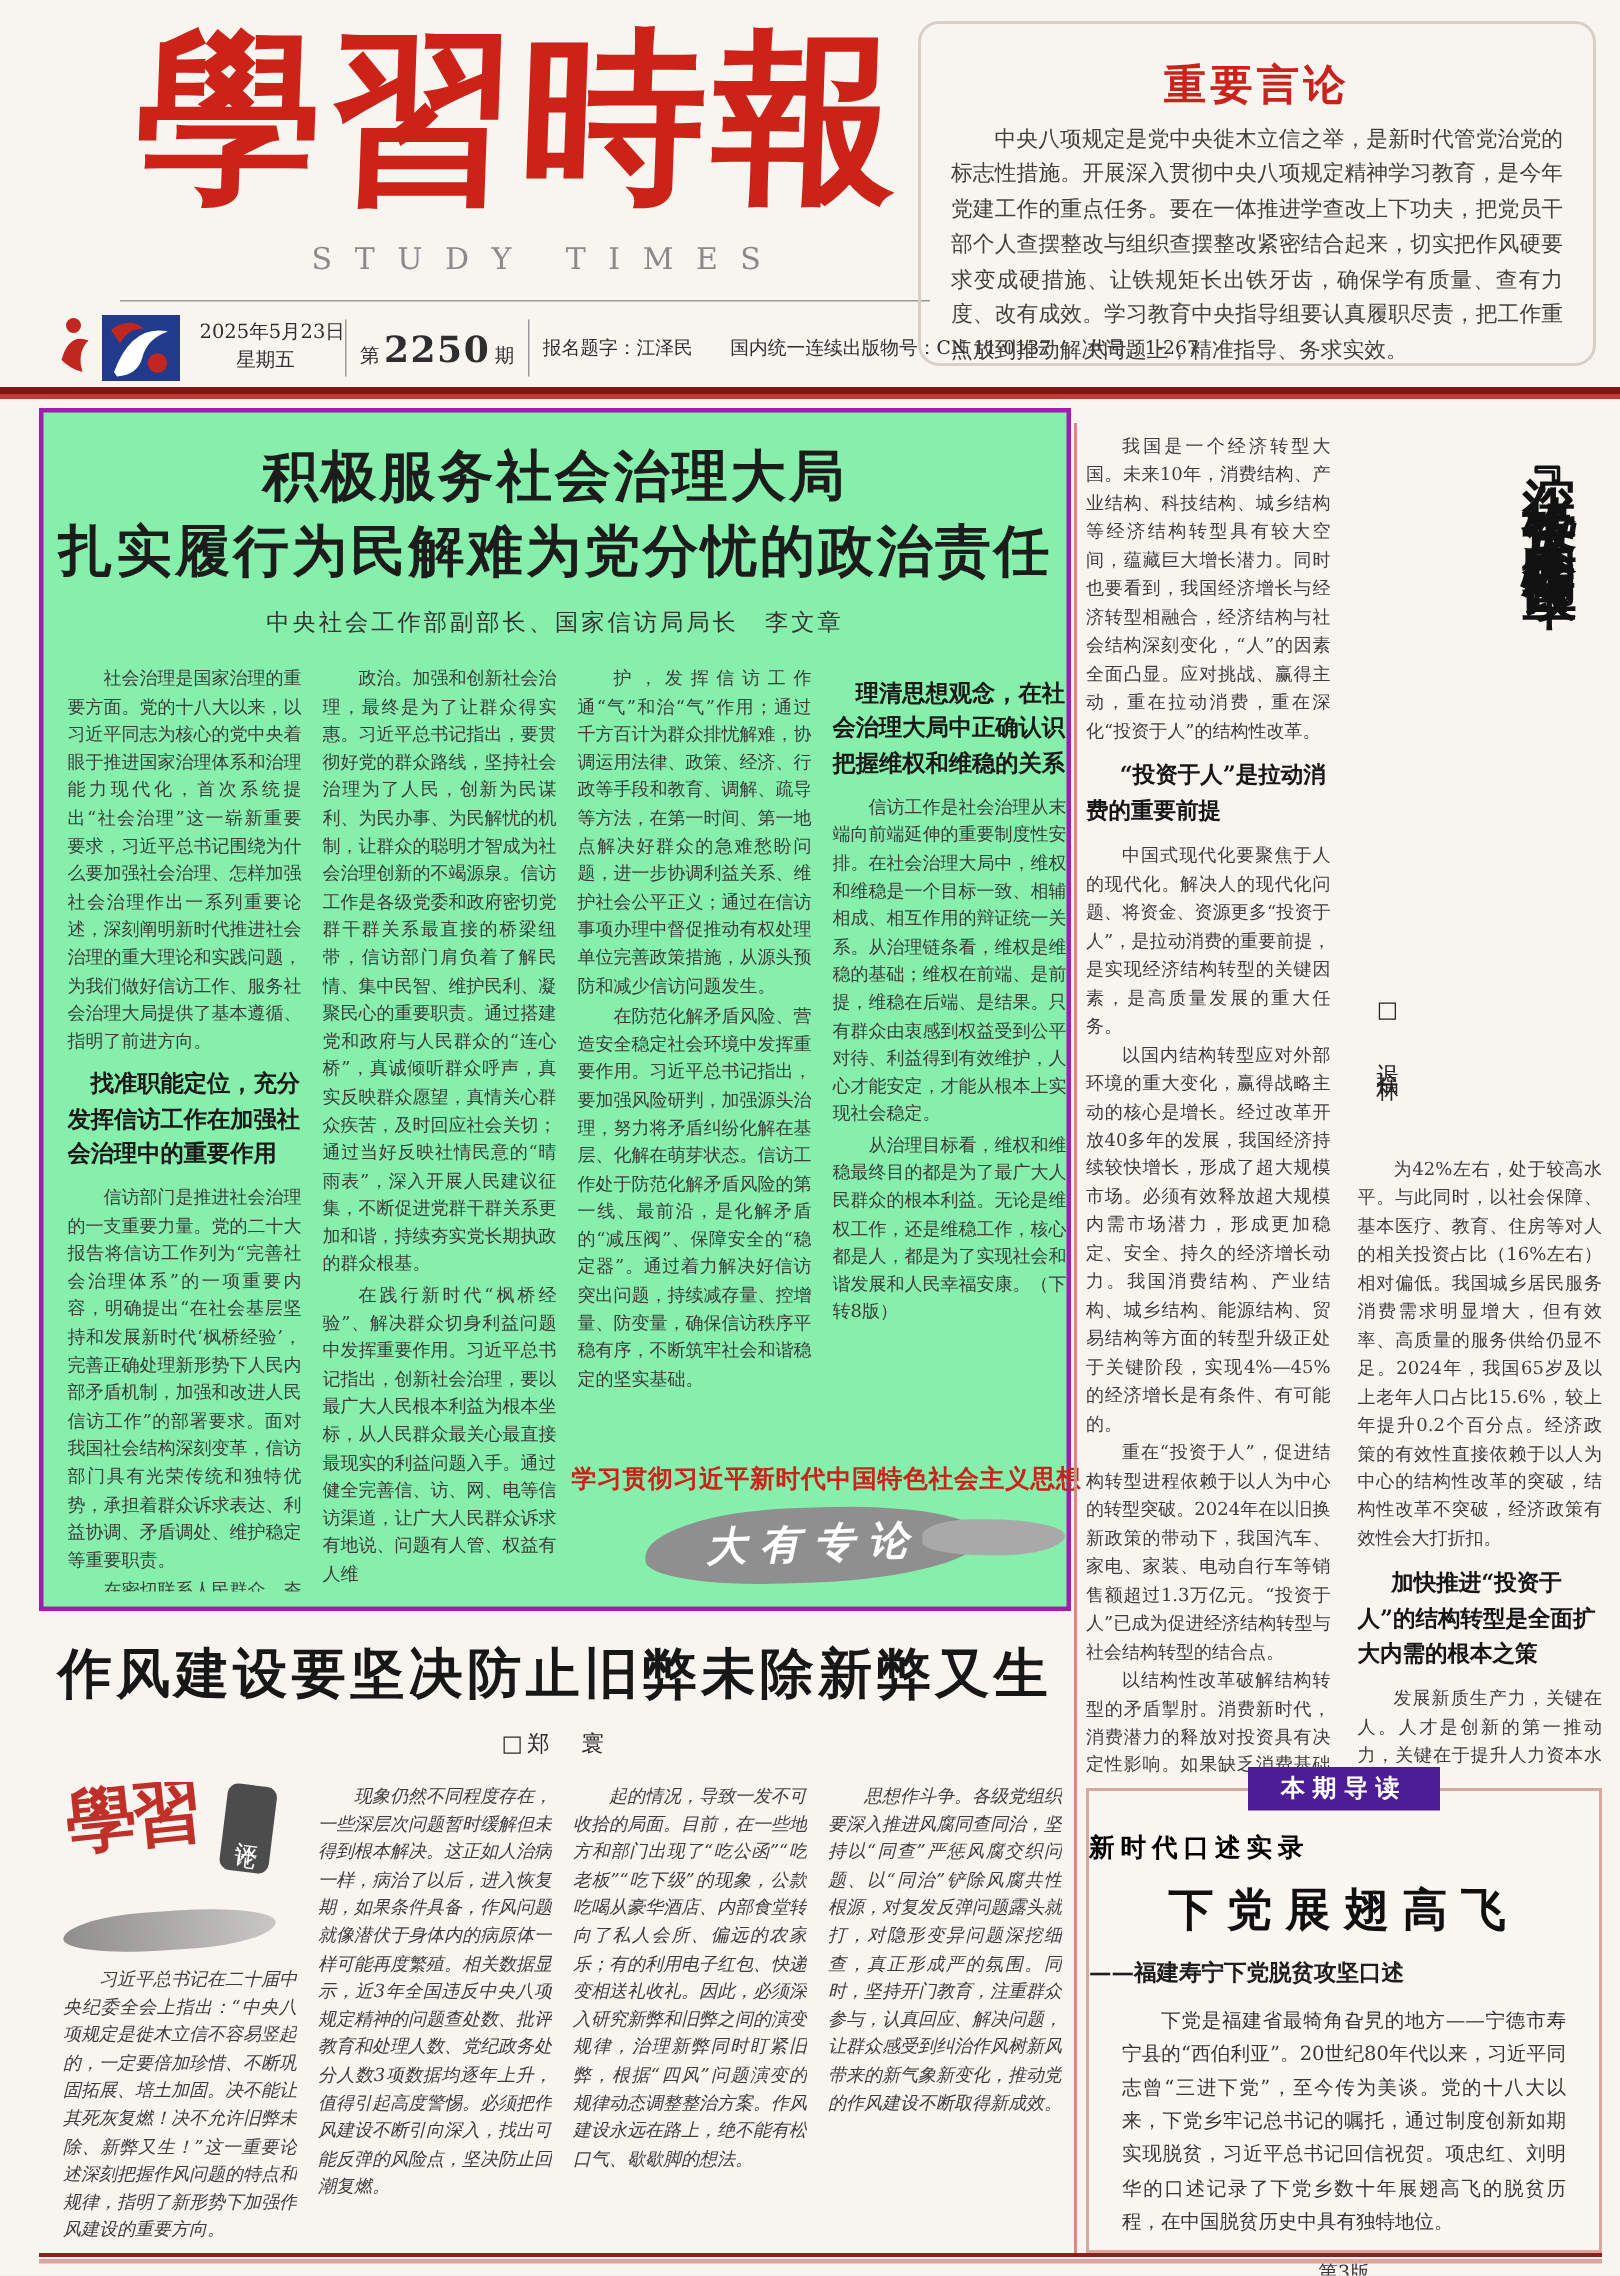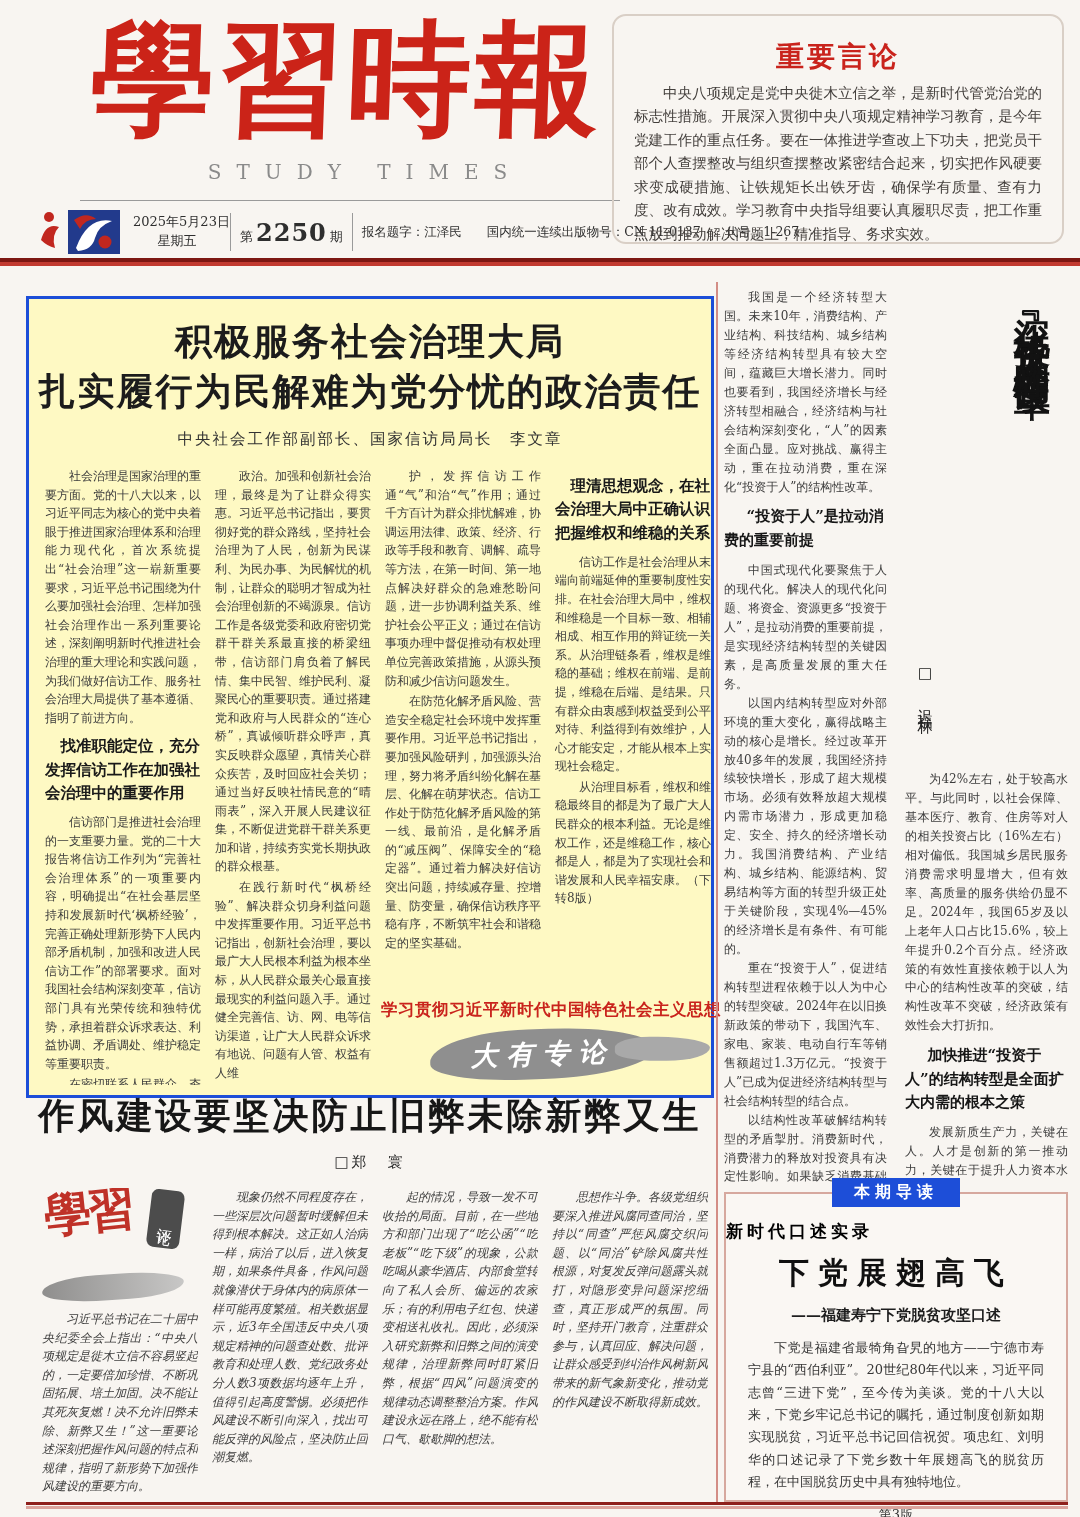--- a/index.html
+++ b/index.html
@@ -28,22 +28,22 @@
   .quote-body{font-size:14.5px;line-height:1.62;color:#433f3c;text-align:justify;text-indent:2em;}
 
   
   .red-rule-top{position:absolute;left:0;top:258px;width:1080px;height:8px;
     background:linear-gradient(180deg,#7d1712 0 55%,#c23a30 55% 100%);}
   .red-rule-bottom{position:absolute;left:26px;top:1502px;width:1042px;height:7px;
     background:linear-gradient(180deg,#8e201c 0 42%,#f8f5f1 42% 58%,#dba49d 58% 100%);}
   .vert-divider{position:absolute;left:716px;top:282px;width:2px;height:1220px;background:#d38d85;}
 
   
-  .main-box{position:absolute;left:26px;top:296px;width:688px;height:802px;border:3px solid #1d4ed8;
-    box-sizing:border-box;background:#fef9c3;}
+  .main-box{position:absolute;left:26px;top:272px;width:688px;height:802px;border:3px solid #a21caf;
+    box-sizing:border-box;background:#86efac;}
   .mh{text-align:center;font-weight:800;color:#1c1c1c;font-size:37px;line-height:1.35;letter-spacing:2px;}
   .mh1{margin-top:18px;}
   .byline{text-align:center;font-size:15.5px;color:#333;margin-top:12px;letter-spacing:2px;}
   .mcol{position:absolute;top:168px;width:156px;font-size:12px;line-height:1.55;text-align:justify;
     color:#3c3c3c;overflow:hidden;}
   .mcol p{margin:0;text-indent:2em;}
   .mcol p + p{margin-top:2px;}
   .c1{left:16px;height:618px;}
   .c2{left:186px;height:618px;}
   .c3{left:356px;height:528px;}
@@ -89,26 +89,26 @@
   .review-pill{position:absolute;right:6px;top:2px;width:33px;height:58px;background:#4c4c4c;
     border-radius:7px;transform:rotate(7deg);display:flex;align-items:center;justify-content:center;
     writing-mode:vertical-rl;color:#fff;font-size:15px;letter-spacing:3px;}
   .review-brush{position:absolute;left:0;bottom:2px;width:142px;height:26px;opacity:.75;
     background:linear-gradient(90deg,#6c6c6c,#b8b8b8);border-radius:50% 60% 50% 60% / 70% 60% 70% 60%;
     transform:rotate(-4deg);}
 
   
   .reader-box{position:absolute;left:724px;top:1192px;width:344px;height:310px;border:2px solid #d6a89e;
     box-sizing:border-box;background:#faf7f3;}
-  .reader-tab{position:absolute;top:-16px;left:50%;transform:translateX(-50%);background:#1d4ed8;
+  .reader-tab{position:absolute;top:-16px;left:50%;transform:translateX(-50%);background:#4c1d95;
     color:#fff;font-size:16px;font-weight:700;letter-spacing:5px;padding:4px 22px;
     font-family:Liberation Sans, sans-serif;white-space:nowrap;}
   .reader-series{text-align:left;color:#000000;font-size:17px;font-weight:700;letter-spacing:4px;margin-top:26px;}
   .reader-title{text-align:center;font-size:30px;font-weight:800;letter-spacing:9px;color:#101010;margin-top:10px;}
-  .reader-subtitle{text-align:center;font-size:15px;font-weight:700;color:#1e1e1e;margin-top:12px;}
+  .reader-subtitle{font-size:15px;font-weight:700;color:#1e1e1e;margin-top:12px;}
   .reader-body{margin:12px 22px 12px;font-size:13px;line-height:1.72;text-align:justify;text-indent:2em;color:#363636;}
   .reader-page{text-align:center;font-size:13px;color:#333;margin-top:4px;}
 </style>
 </head>
 <body>
 
 <div id="page">
 
   <div class="masthead-title">學習時報</div>
   <div class="masthead-en">STUDY TIMES</div>

